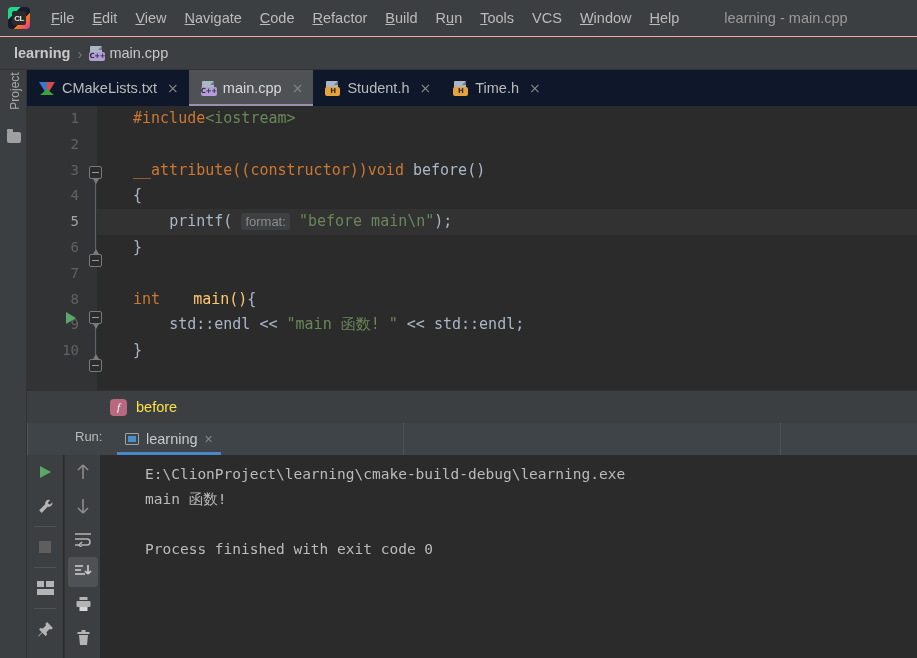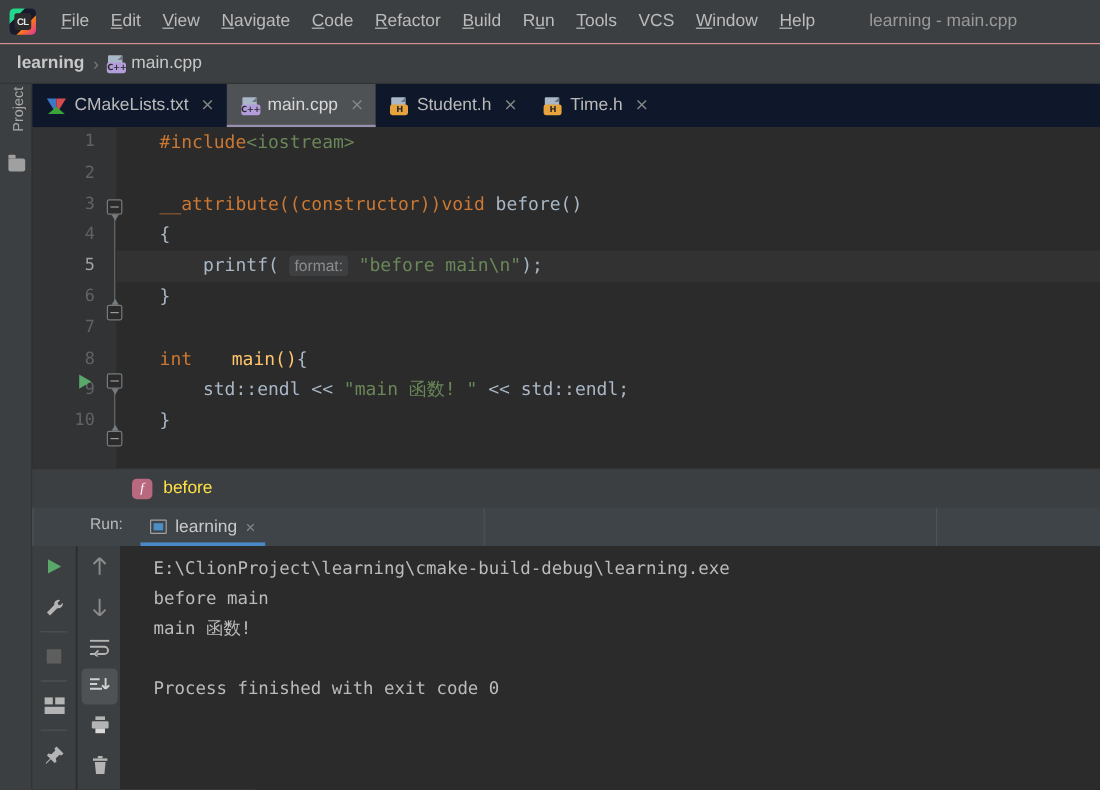--- a/index.html
+++ b/index.html
@@ -244,21 +244,21 @@
   .toolcol.c1 { left: 0; }
   .toolcol.c2 { left: 37px; border-left: 1px solid #323232; }
   .tbtn {
     width: 36px; height: 34px; position: relative;
     display: flex; align-items: center; justify-content: center;
   }
   .tbtn.sel { background: #4e5254; border-radius: 4px; width: 30px; margin-left: 3px; height: 30px; }
   .tsep { height: 1px; background: #4f5356; margin: 3px 7px; }
 
   .console {
-    position: absolute; left: 76px; top: 0; right: 0; height: 203px;
+    position: absolute; left: 93px; top: 0; right: 0; height: 203px;
     padding-top: 7px;
   }
   .cline {
     font-family: "DejaVu Sans Mono", monospace; font-size: 14.5px;
     color: #bbbbbb; height: 25px; line-height: 25px; white-space: pre;
     padding-left: 25px;
   }
 
   
   svg { display: block; }
@@ -486,20 +486,19 @@
         <svg width="15" height="16" viewBox="0 0 14 16">
             <rect x="1" y="2" width="12" height="2" fill="#b4b4b4"></rect>
             <rect x="5" y="0" width="4" height="2" fill="#b4b4b4"></rect>
             <path d="M2.5 5h9l-1 10h-7z" fill="#b4b4b4"></path>
           </svg>
       </div>
     </div>
 
     <div class="console">
       <div class="cline">E:\ClionProject\learning\cmake-build-debug\learning.exe</div>
-      <div class="cline">before main</div>
       <div class="cline">main 函数!</div>
       <div class="cline"></div>
       <div class="cline">Process finished with exit code 0</div>
     </div>
   </div>
 
 </div>
 
 </body></html>

